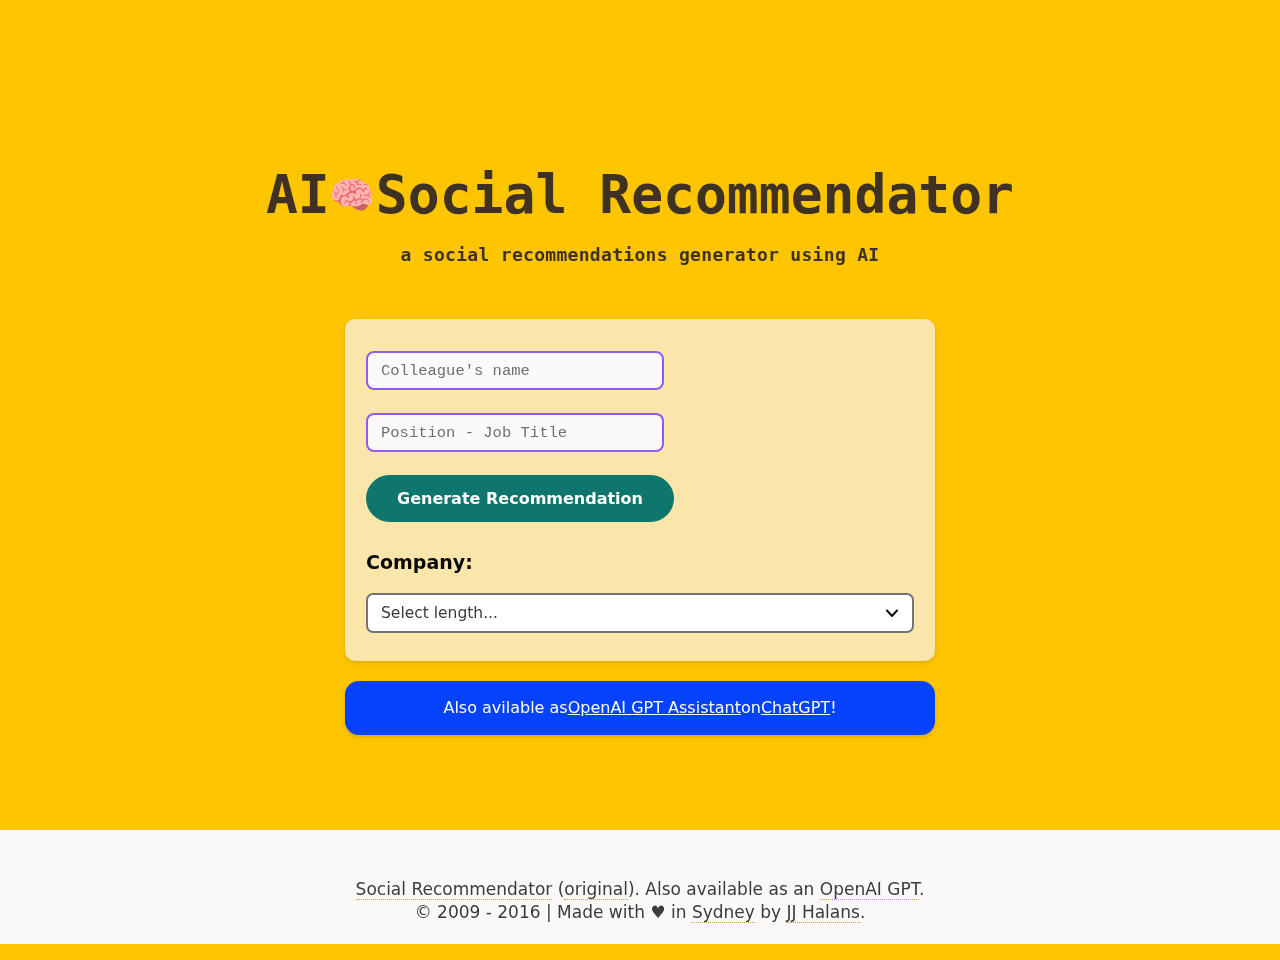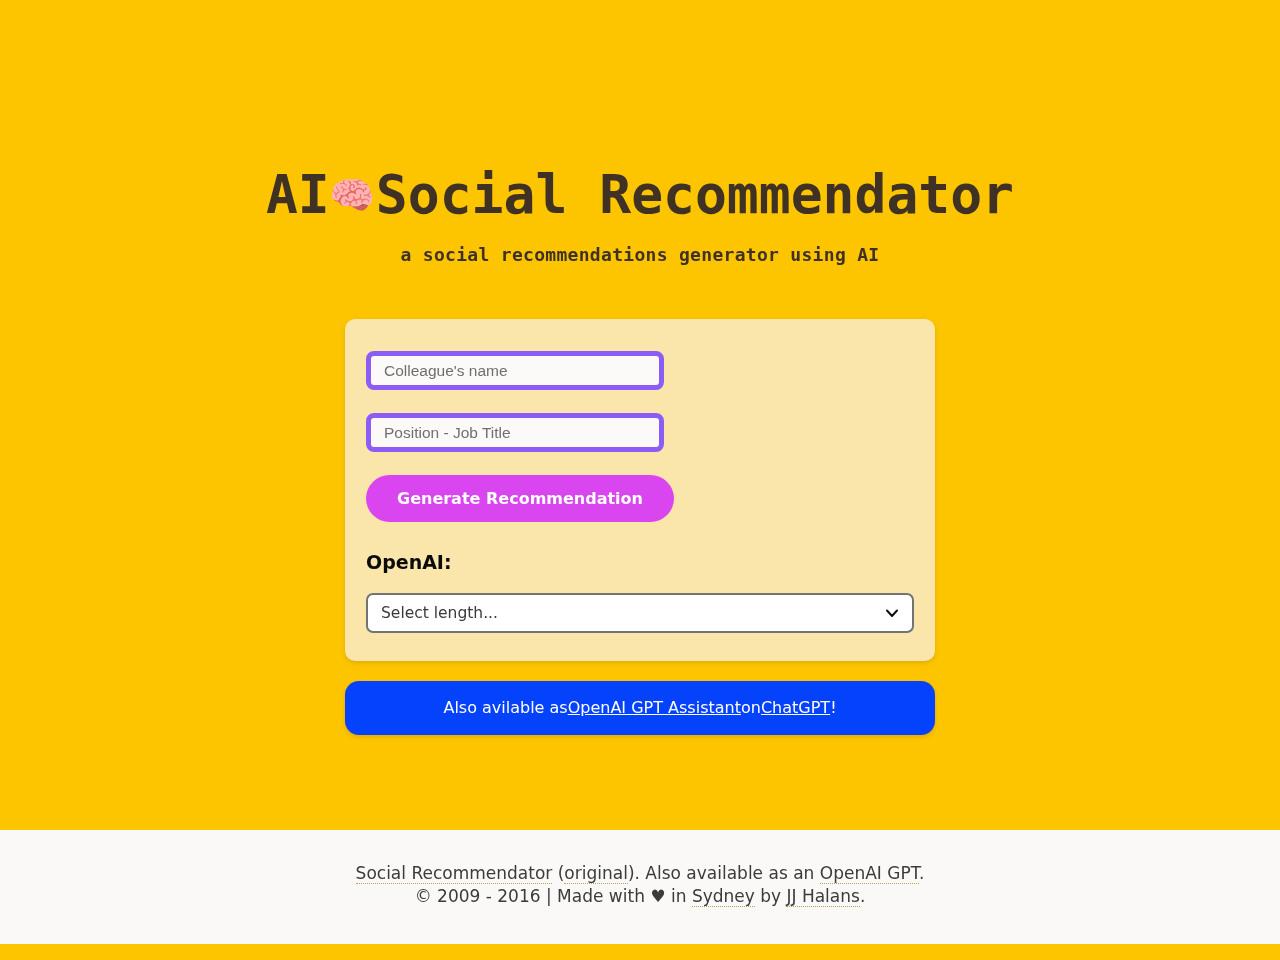--- a/index.html
+++ b/index.html
@@ -80,39 +80,39 @@
     padding: 32px 21px 28px 21px;
     box-shadow: 0 2px 5px rgba(120, 90, 10, 0.22);
   }
 
   .text-field {
     display: block;
     width: 298px;
     height: 39px;
     margin: 0 0 23px 0;
     padding: 0 13px;
-    font-family: Liberation Sans, sans-serif;
+    font-family: Liberation Mono, monospace;
     font-size: 15.5px;
     color: #3a3a3a;
     background: #FBFAF8;
-    border: 5px solid #8b5cf6;
+    border: 2px solid #8b5cf6;
     border-radius: 8px;
     outline: none;
   }
   .text-field::placeholder { color: #6f6f6f; opacity: 1; }
   .text-field#field-company { margin-bottom: 26px; }
 
   #generate-button {
     display: inline-block;
     height: 47px;
     padding: 0 31px;
     margin: 0;
     border: none;
     border-radius: 999px;
-    background: #d946ef;
+    background: #0f766e;
     color: #FFFFFF;
     font-family: "DejaVu Sans", "Liberation Sans", sans-serif;
     font-size: 16px;
     font-weight: 700;
     cursor: pointer;
     line-height: 47px;
   }
 
   #option-label {
     margin: 0;
@@ -182,21 +182,21 @@
   }
 
   
   #site-footer {
     flex: 1 1 auto;
     background: #FAF9F7;
     display: flex;
     flex-direction: column;
     align-items: center;
     justify-content: flex-start;
-    padding-top: 32px;
+    padding-top: 48px;
     font-family: "DejaVu Sans", "Liberation Sans", sans-serif;
     font-size: 17px;
     color: #3b3b3b;
     line-height: 23px;
   }
   #site-footer .footer-line {
     text-align: center;
     white-space: nowrap;
   }
   .dotted-link {
@@ -224,21 +224,21 @@
 
     <div id="form-card">
 
       <input id="field-colleague" class="text-field" type="text" placeholder="Colleague's name" style="">
 
       <input id="field-position" class="text-field" type="text" placeholder="Position - Job Title" style="">
 
 
       <button id="generate-button">Generate Recommendation</button>
 
-      <p id="option-label">OpenAI:</p>
+      <p id="option-label">Company:</p>
 
       <div id="length-select-wrap">
         <select id="length-select">
           <option>Select length...</option>
         </select>
         <svg id="chevron-down-icon" viewBox="0 0 16 16" fill="none" xmlns="http://www.w3.org/2000/svg">
           <path d="M3 5.5 L8 11 L13 5.5" stroke="#111111" stroke-width="2" stroke-linecap="round" stroke-linejoin="round"></path>
         </svg>
       </div>
 

